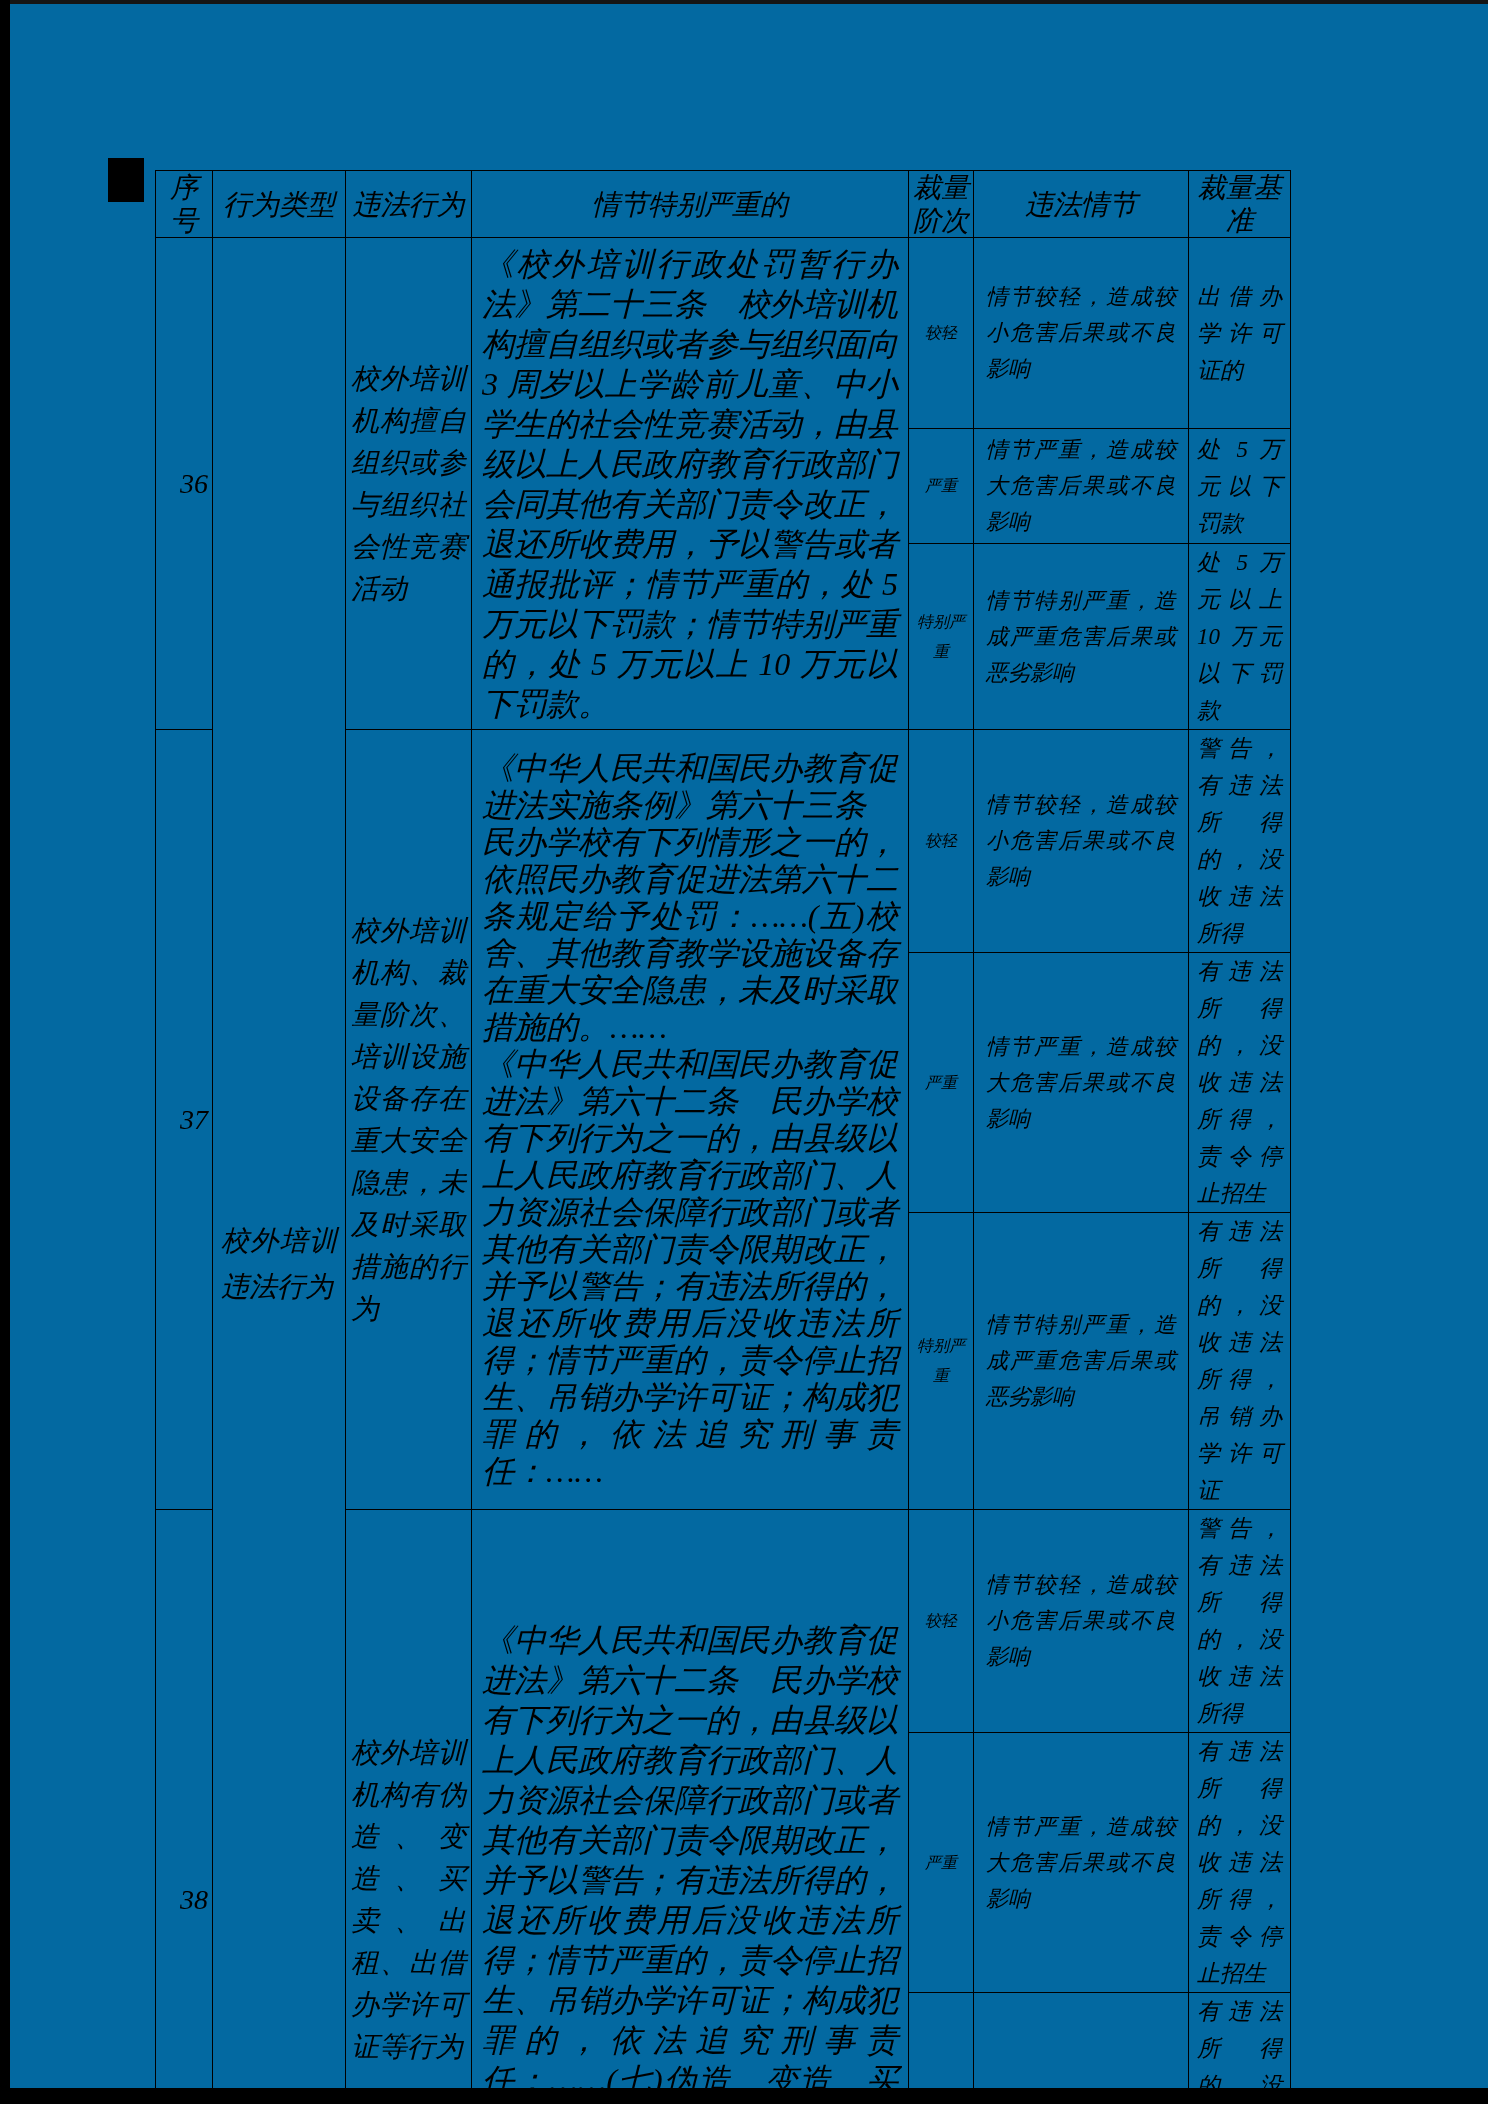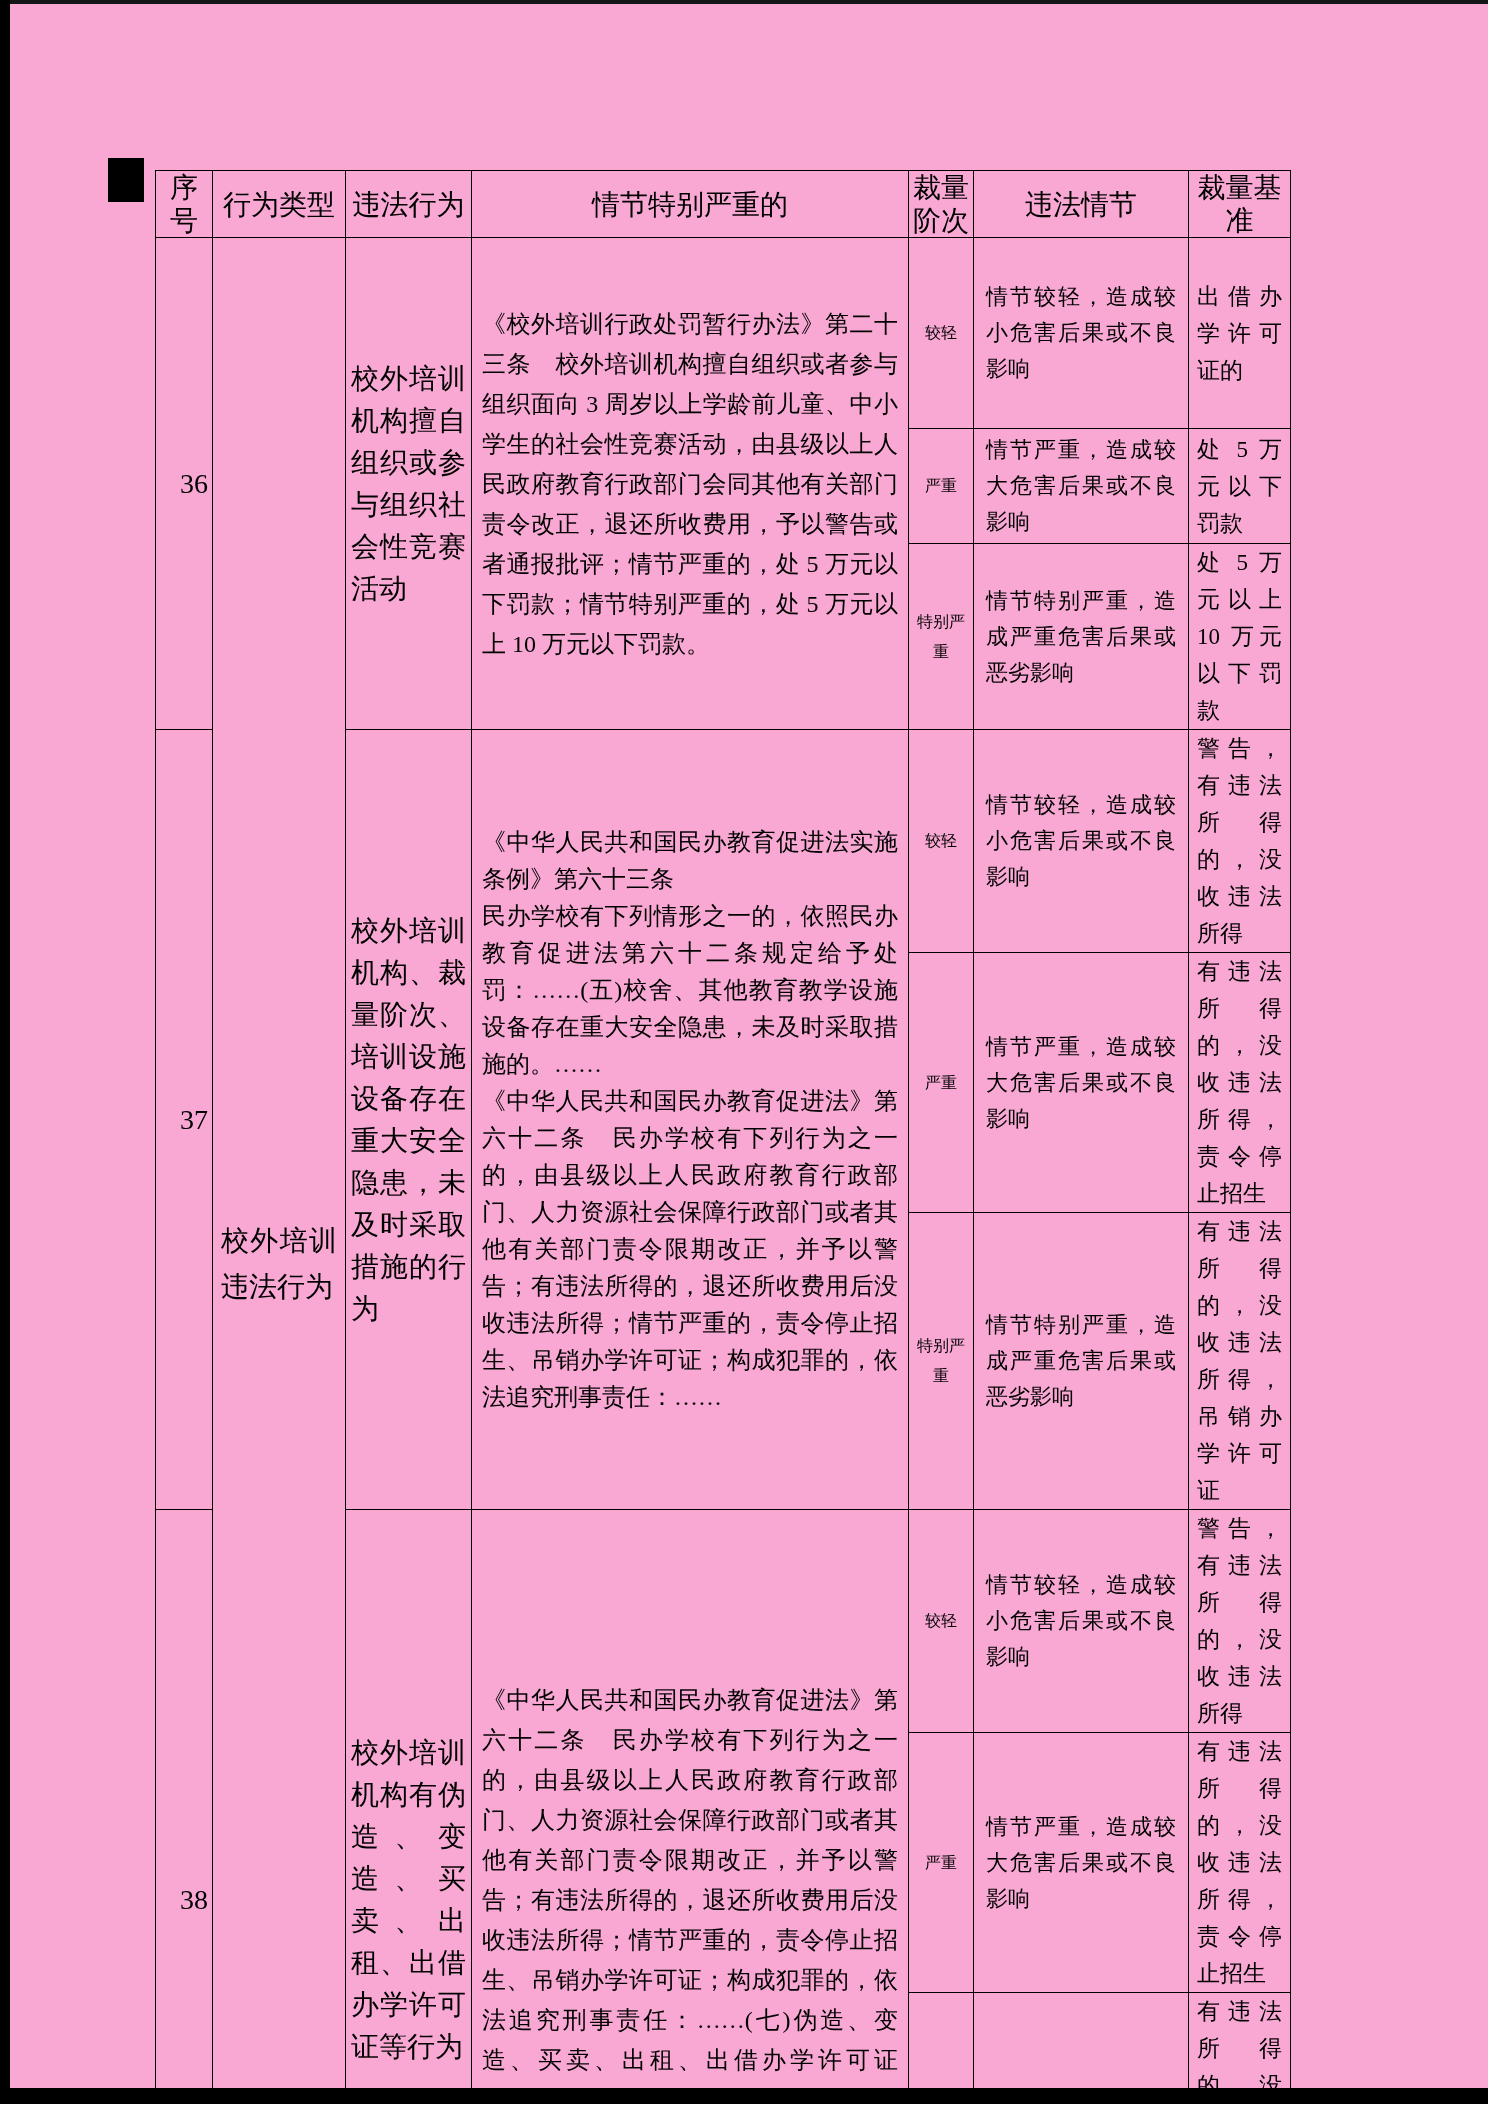--- a/index.html
+++ b/index.html
@@ -1,22 +1,23 @@
 <!DOCTYPE html>
 <html><head>
 <meta charset="utf-8">
 <style>
   html,body{margin:0;padding:0;background:#e8e8e8;}
   .page{
     position:relative;
     width:1488px;height:2104px;
-    background:#f9a8d4;
+    background:#0369a1;
     font-family:"Liberation Serif","DejaVu Serif",serif;
     color:#000;
     overflow:hidden;
+    font-style:italic;
   }
   .scan-edge{position:absolute;background:#000;}
   .edge-left{left:0;top:0;width:10px;height:2104px;}
   .edge-bottom{left:0;top:2088px;width:1488px;height:16px;}
   .edge-top{left:0;top:0;width:1488px;height:4px;background:#151515;}
   .artifact{position:absolute;left:108px;top:158px;width:36px;height:44px;background:#000;}
 
   table.penalty{
     position:absolute;left:155px;top:170px;
     width:1135px;
@@ -35,21 +36,21 @@
   td.c-serial{font-size:28px;text-align:right;padding:0 4px;}
   td.c-type{
     font-size:28px;line-height:46px;text-align:justify;
     padding:0 8px;
   }
   td.c-act{
     font-size:28px;line-height:42px;text-align:justify;
     padding:0 5px;
   }
   td.c-law{
-    font-size:24px;line-height:40px;text-align:justify;
+    font-size:32px;line-height:40px;text-align:justify;
     white-space:pre-line;
     padding:4px 10px;
   }
   td.c-law.tight{line-height:37px;}
   td.c-tier{
     font-size:16px;line-height:30px;text-align:center;padding:0 6px;
   }
   td.c-circ{
     font-size:22px;line-height:36px;text-align:justify;
     padding:0 12px;

